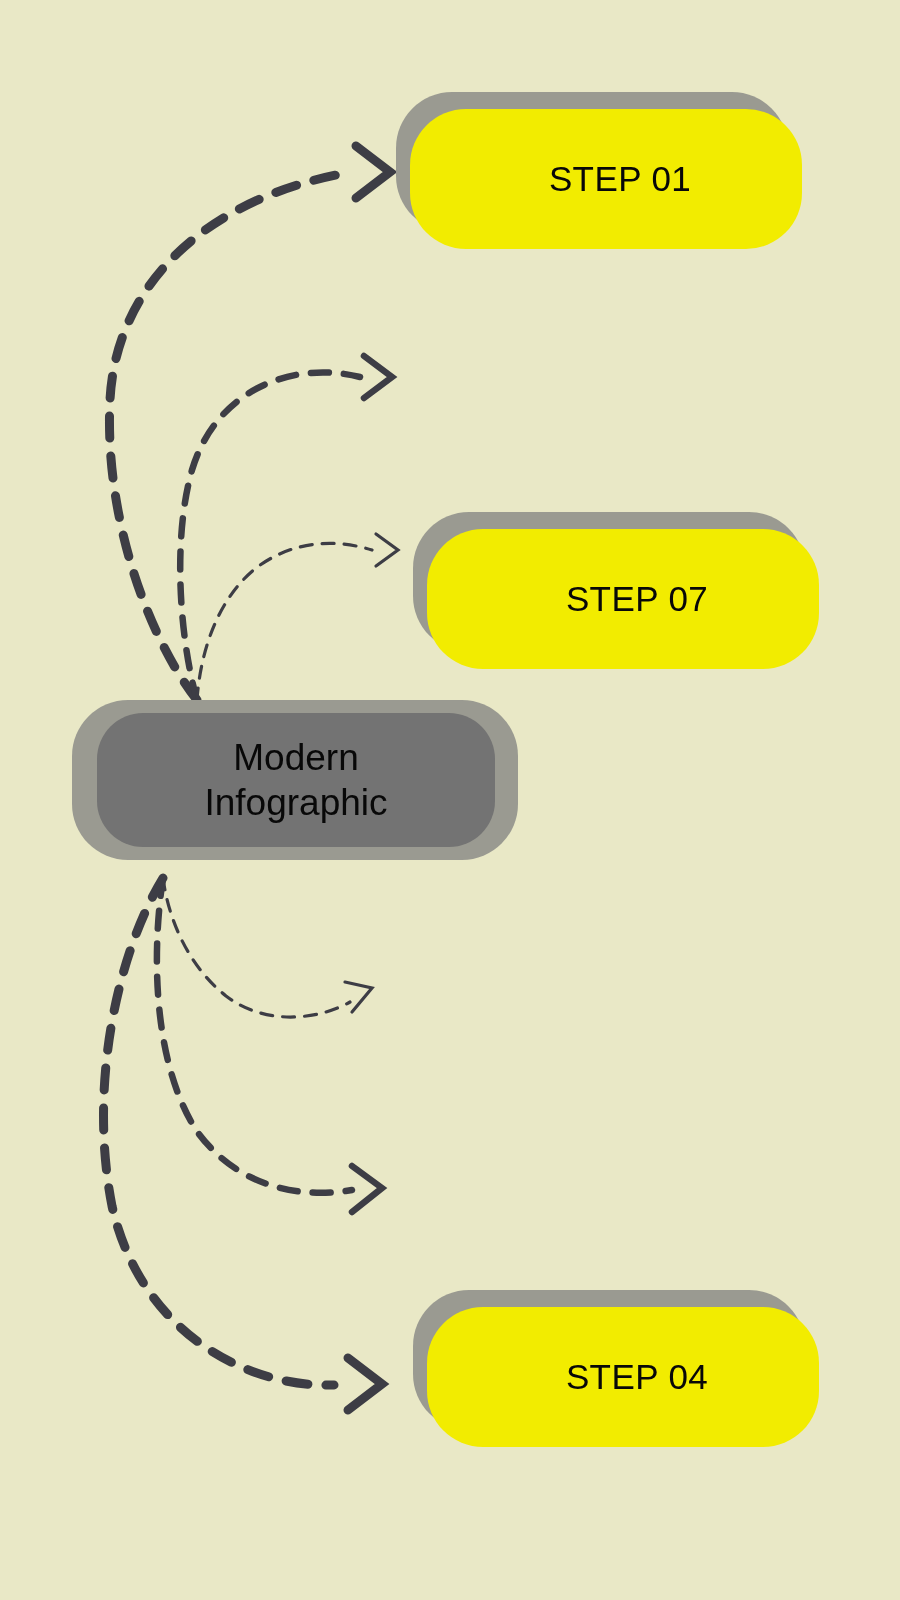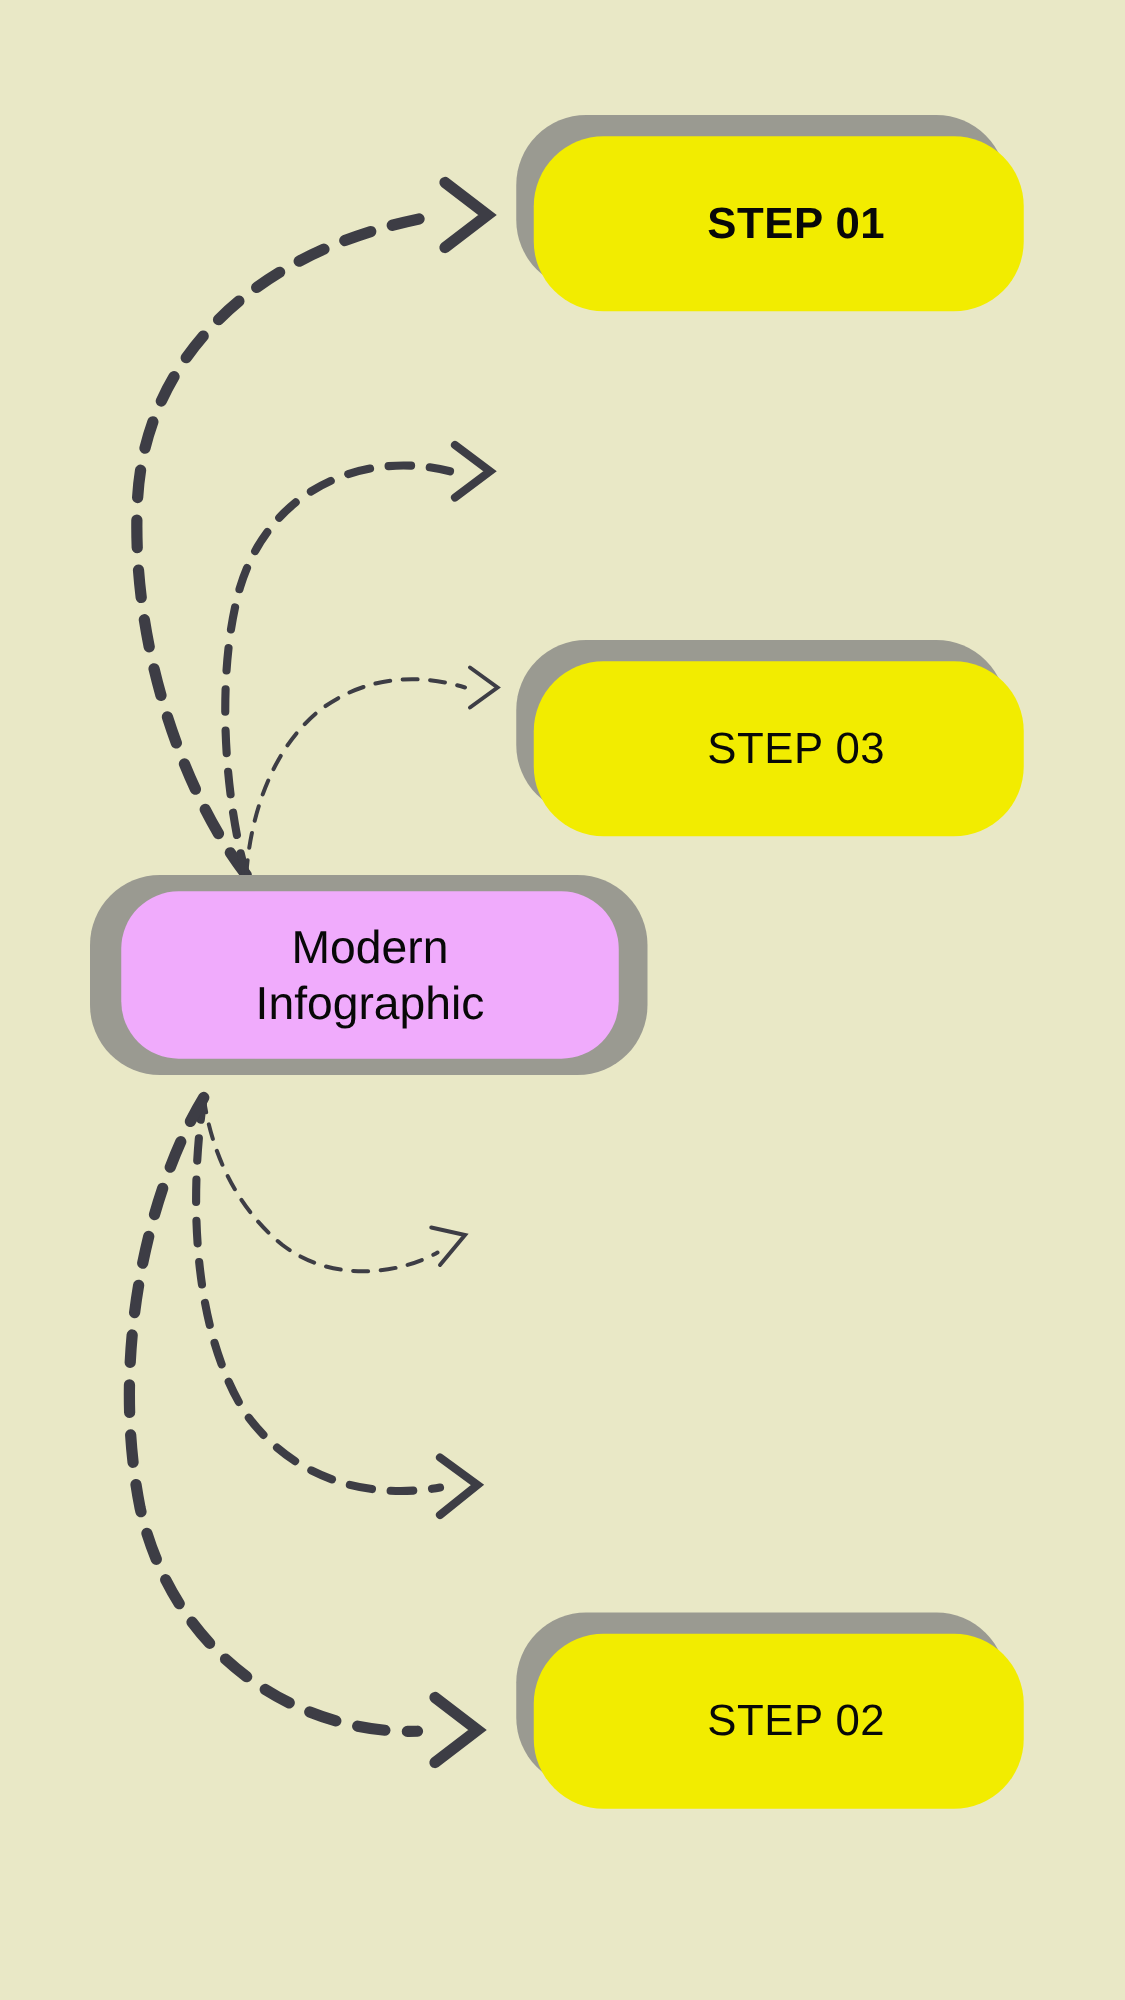--- a/index.html
+++ b/index.html
@@ -82,21 +82,21 @@
     height: 100%;
     background: #9A9A91;
     border-radius: 56px;
   }
   #center-node .face {
     position: absolute;
     left: 25px;
     top: 13px;
     width: 398px;
     height: 134px;
-    background: #f0abfc;
+    background: #737373;
     border-radius: 46px;
     display: flex;
     align-items: center;
     justify-content: center;
   }
   #center-node .label {
     font-size: 37px;
     line-height: 1.22;
     color: #080808;
     text-align: center;
@@ -134,41 +134,41 @@
       <path d="M163,878 C152,950 152,1060 196,1130 C240,1192 308,1198 352,1190" fill="none" stroke="#3D3D45" stroke-width="6.5" stroke-dasharray="18 15" stroke-linecap="round"></path>
       <path d="M352,1166 L382,1188 L352,1212" fill="none" stroke="#3D3D45" stroke-width="6.5" stroke-linecap="round" stroke-linejoin="miter"></path>
     </g>
 
     <g>
       <path d="M163,878 C118,952 88,1084 112,1206 C140,1330 244,1388 334,1385" fill="none" stroke="#3D3D45" stroke-width="9" stroke-dasharray="22 18" stroke-linecap="round"></path>
       <path d="M348,1358 L382,1384 L348,1410" fill="none" stroke="#3D3D45" stroke-width="9" stroke-linecap="round" stroke-linejoin="miter"></path>
     </g>
   </svg>
 
-  <div class="step-card" id="card-step-01" style="left:413px; top:92px; width:392px; height:140px;font-weight:bold;">
+  <div class="step-card" id="card-step-01" style="left:396px; top:92px; width:392px; height:140px;">
     <div class="shadow"></div>
     <div class="face">
       <span class="label">STEP 01</span>
     </div>
   </div>
 
 
   <div class="step-card" id="card-step-03" style="left:413px; top:512px; width:392px; height:140px;">
     <div class="shadow"></div>
     <div class="face">
-      <span class="label">STEP 03</span>
+      <span class="label">STEP 07</span>
     </div>
   </div>
 
 
 
   <div class="step-card" id="card-step-06" style="left:413px; top:1290px; width:392px; height:140px;">
     <div class="shadow"></div>
     <div class="face">
-      <span class="label">STEP 02</span>
+      <span class="label">STEP 04</span>
     </div>
   </div>
 
   <div id="center-node">
     <div class="frame"></div>
     <div class="face">
       <span class="label">Modern
 Infographic</span>
     </div>
   </div>

